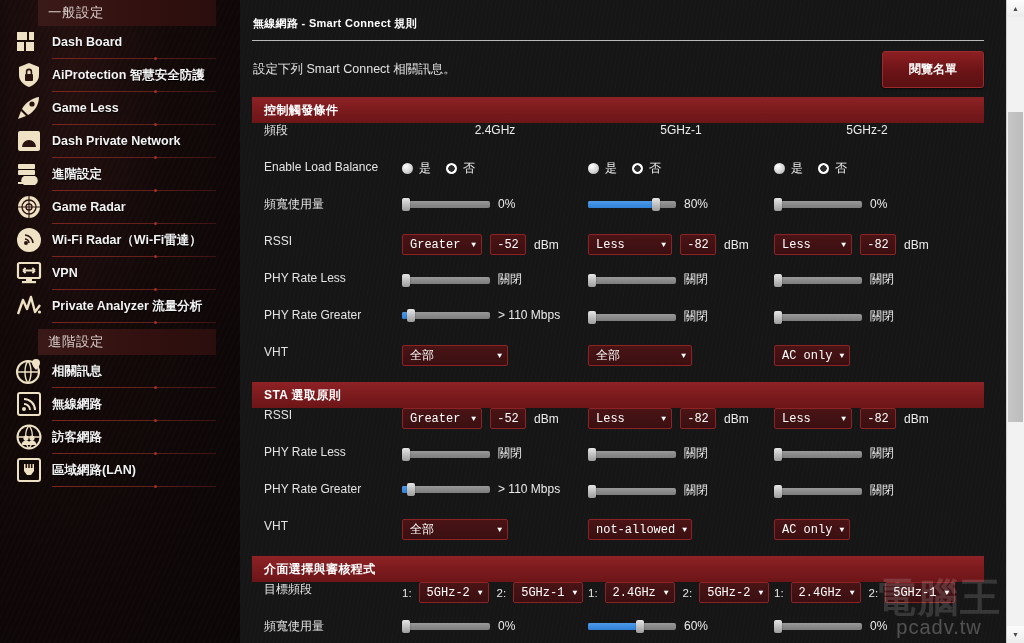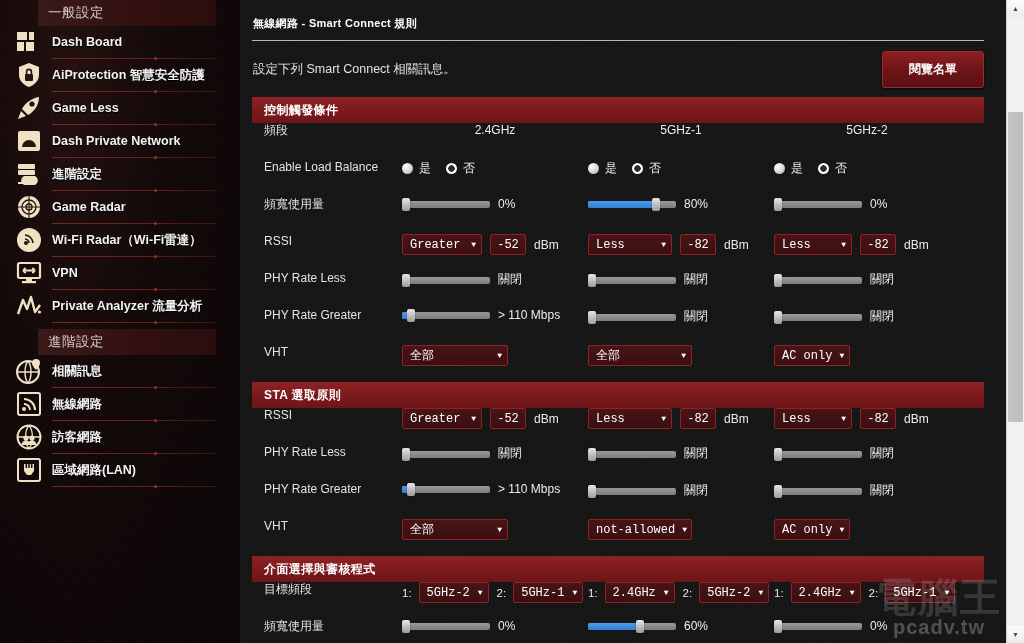--- a/index.html
+++ b/index.html
@@ -184,21 +184,21 @@
   
   .wm{
     position:absolute;right:22px;bottom:4px;z-index:4;
     pointer-events:none;opacity:.55;text-align:center;
   }
   .wm .cjk{
     font-size:40px;font-weight:bold;color:rgba(225,225,225,.30);
     letter-spacing:2px;line-height:38px;
   }
   .wm .lat{
-    font-size:20px;font-weight:bold;color:rgba(235,235,235,.50);
+    font-size:20px;font-weight:normal;color:rgba(235,235,235,.50);
     letter-spacing:1px;
   }
 </style>
 </head>
 <body>
 
 <div class="app">
 
   <div class="sidebar">
     <div class="side-section">一般設定</div>

